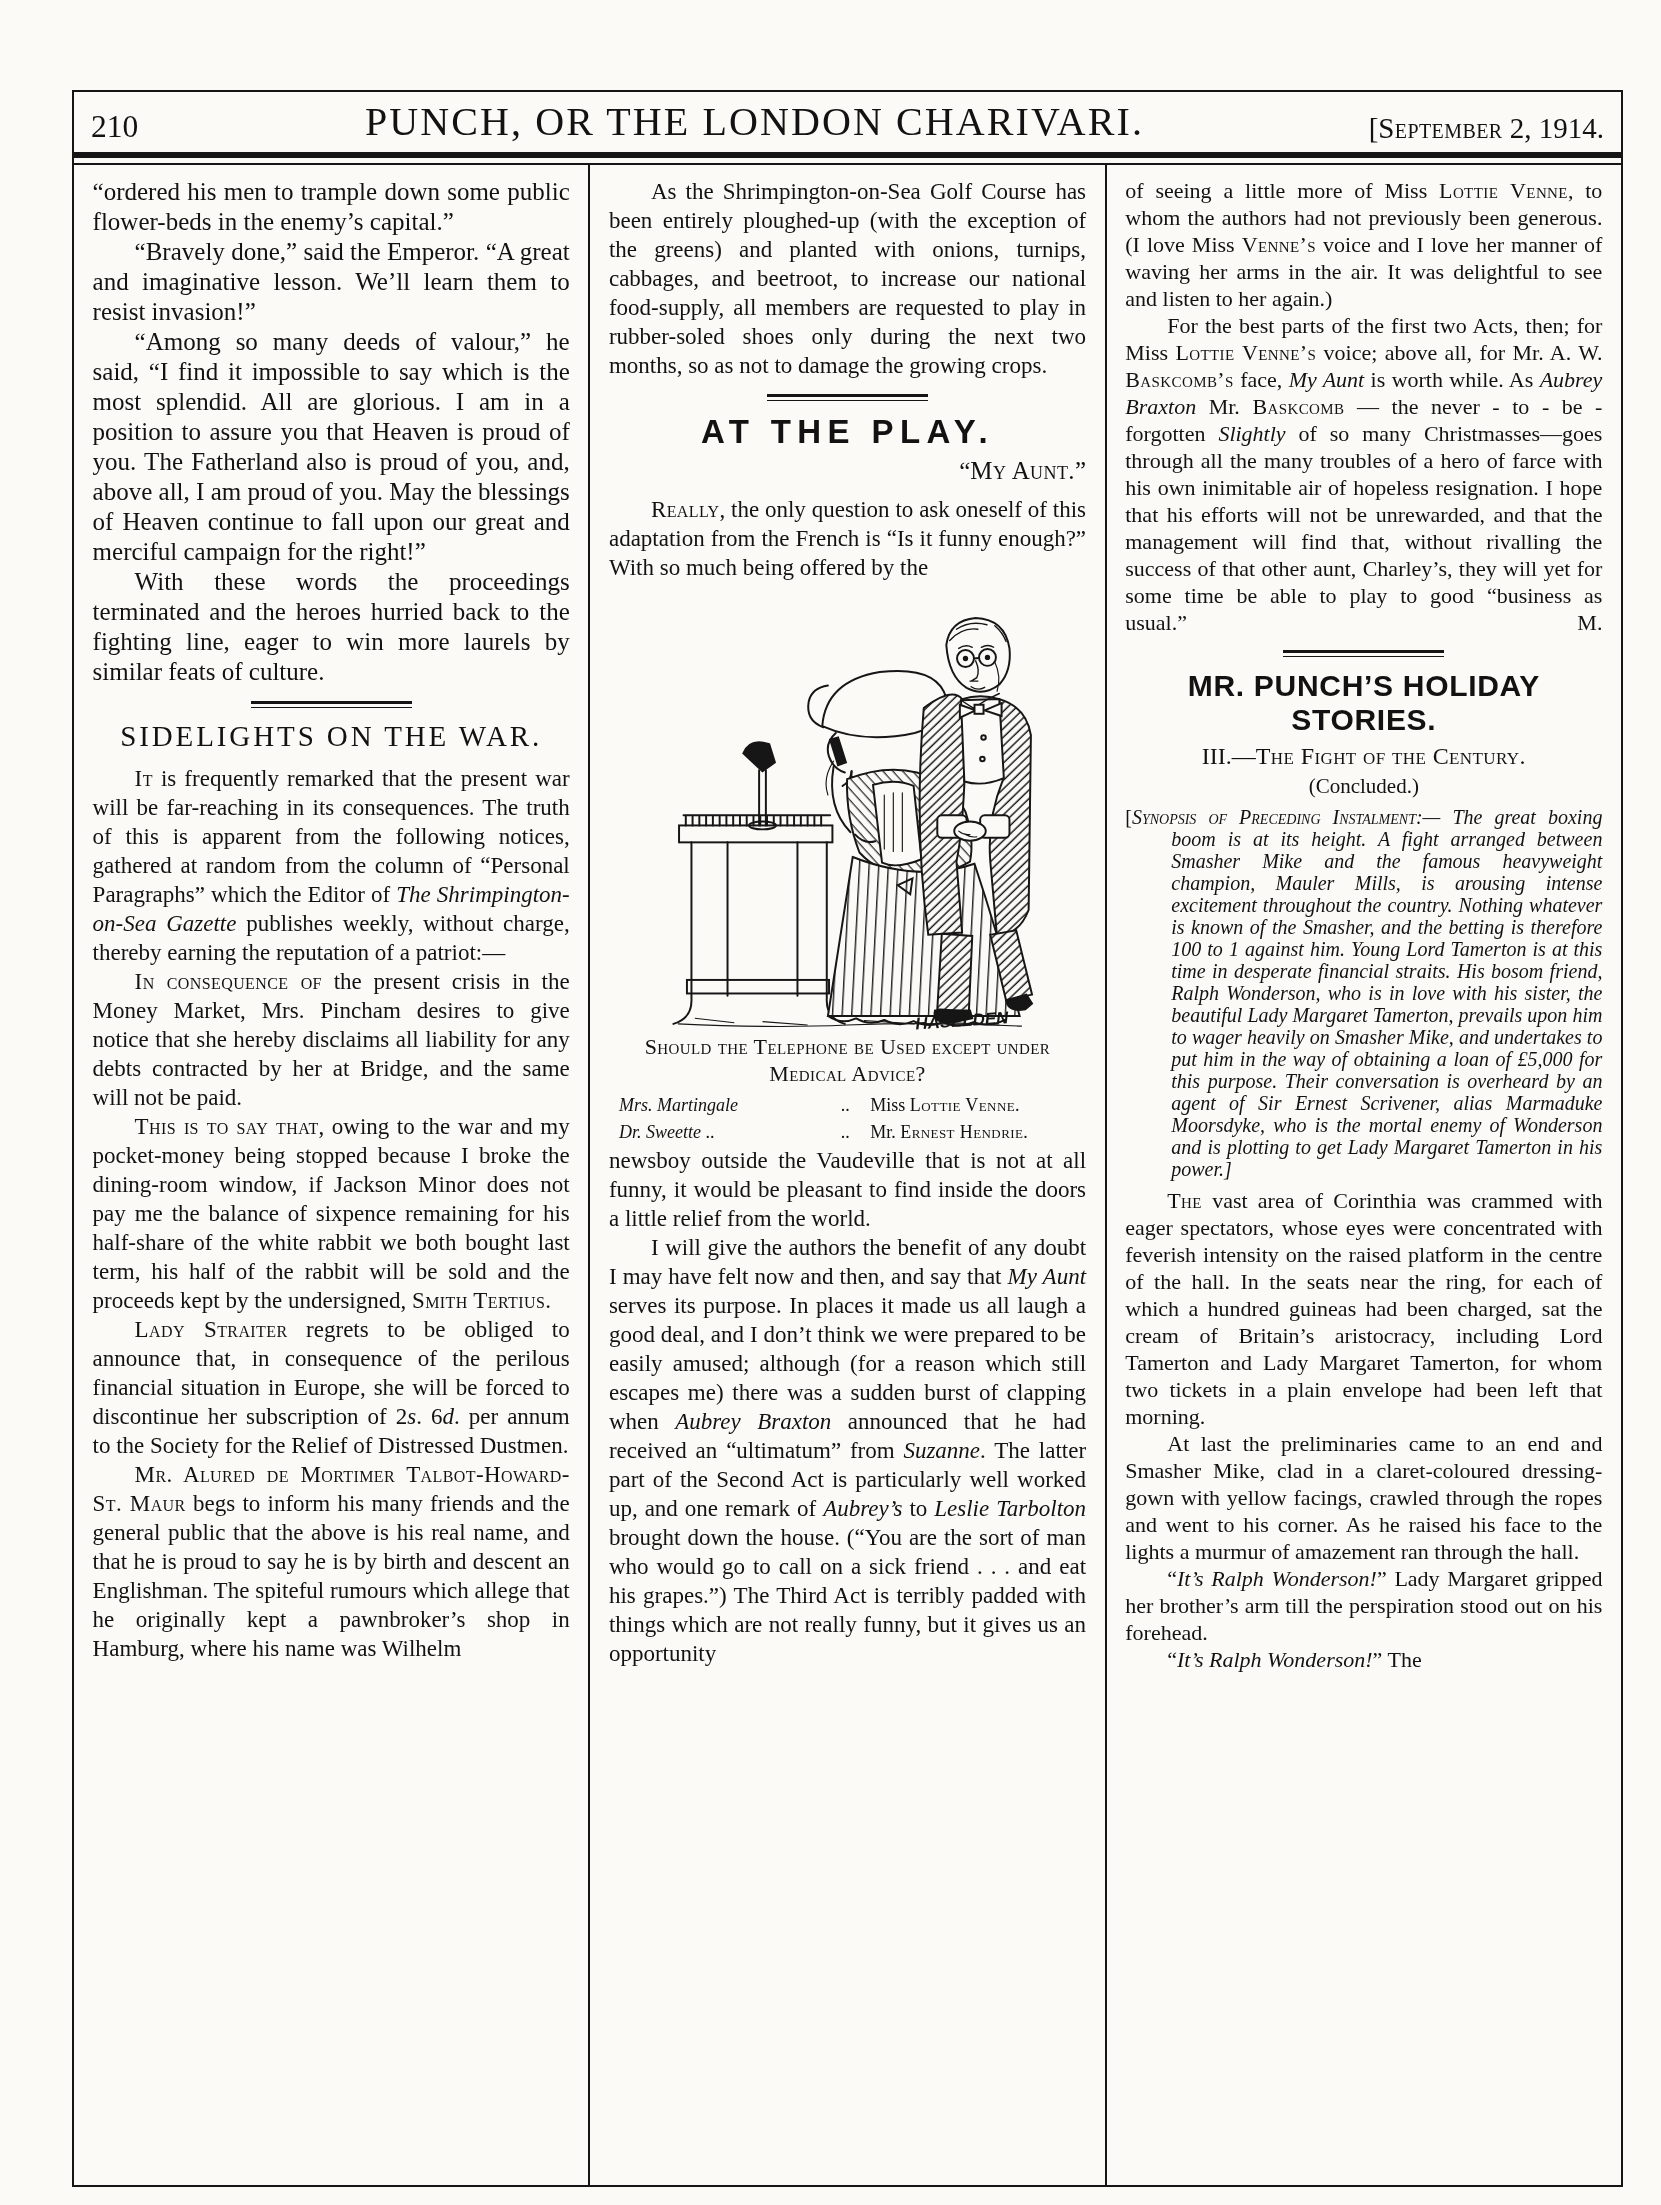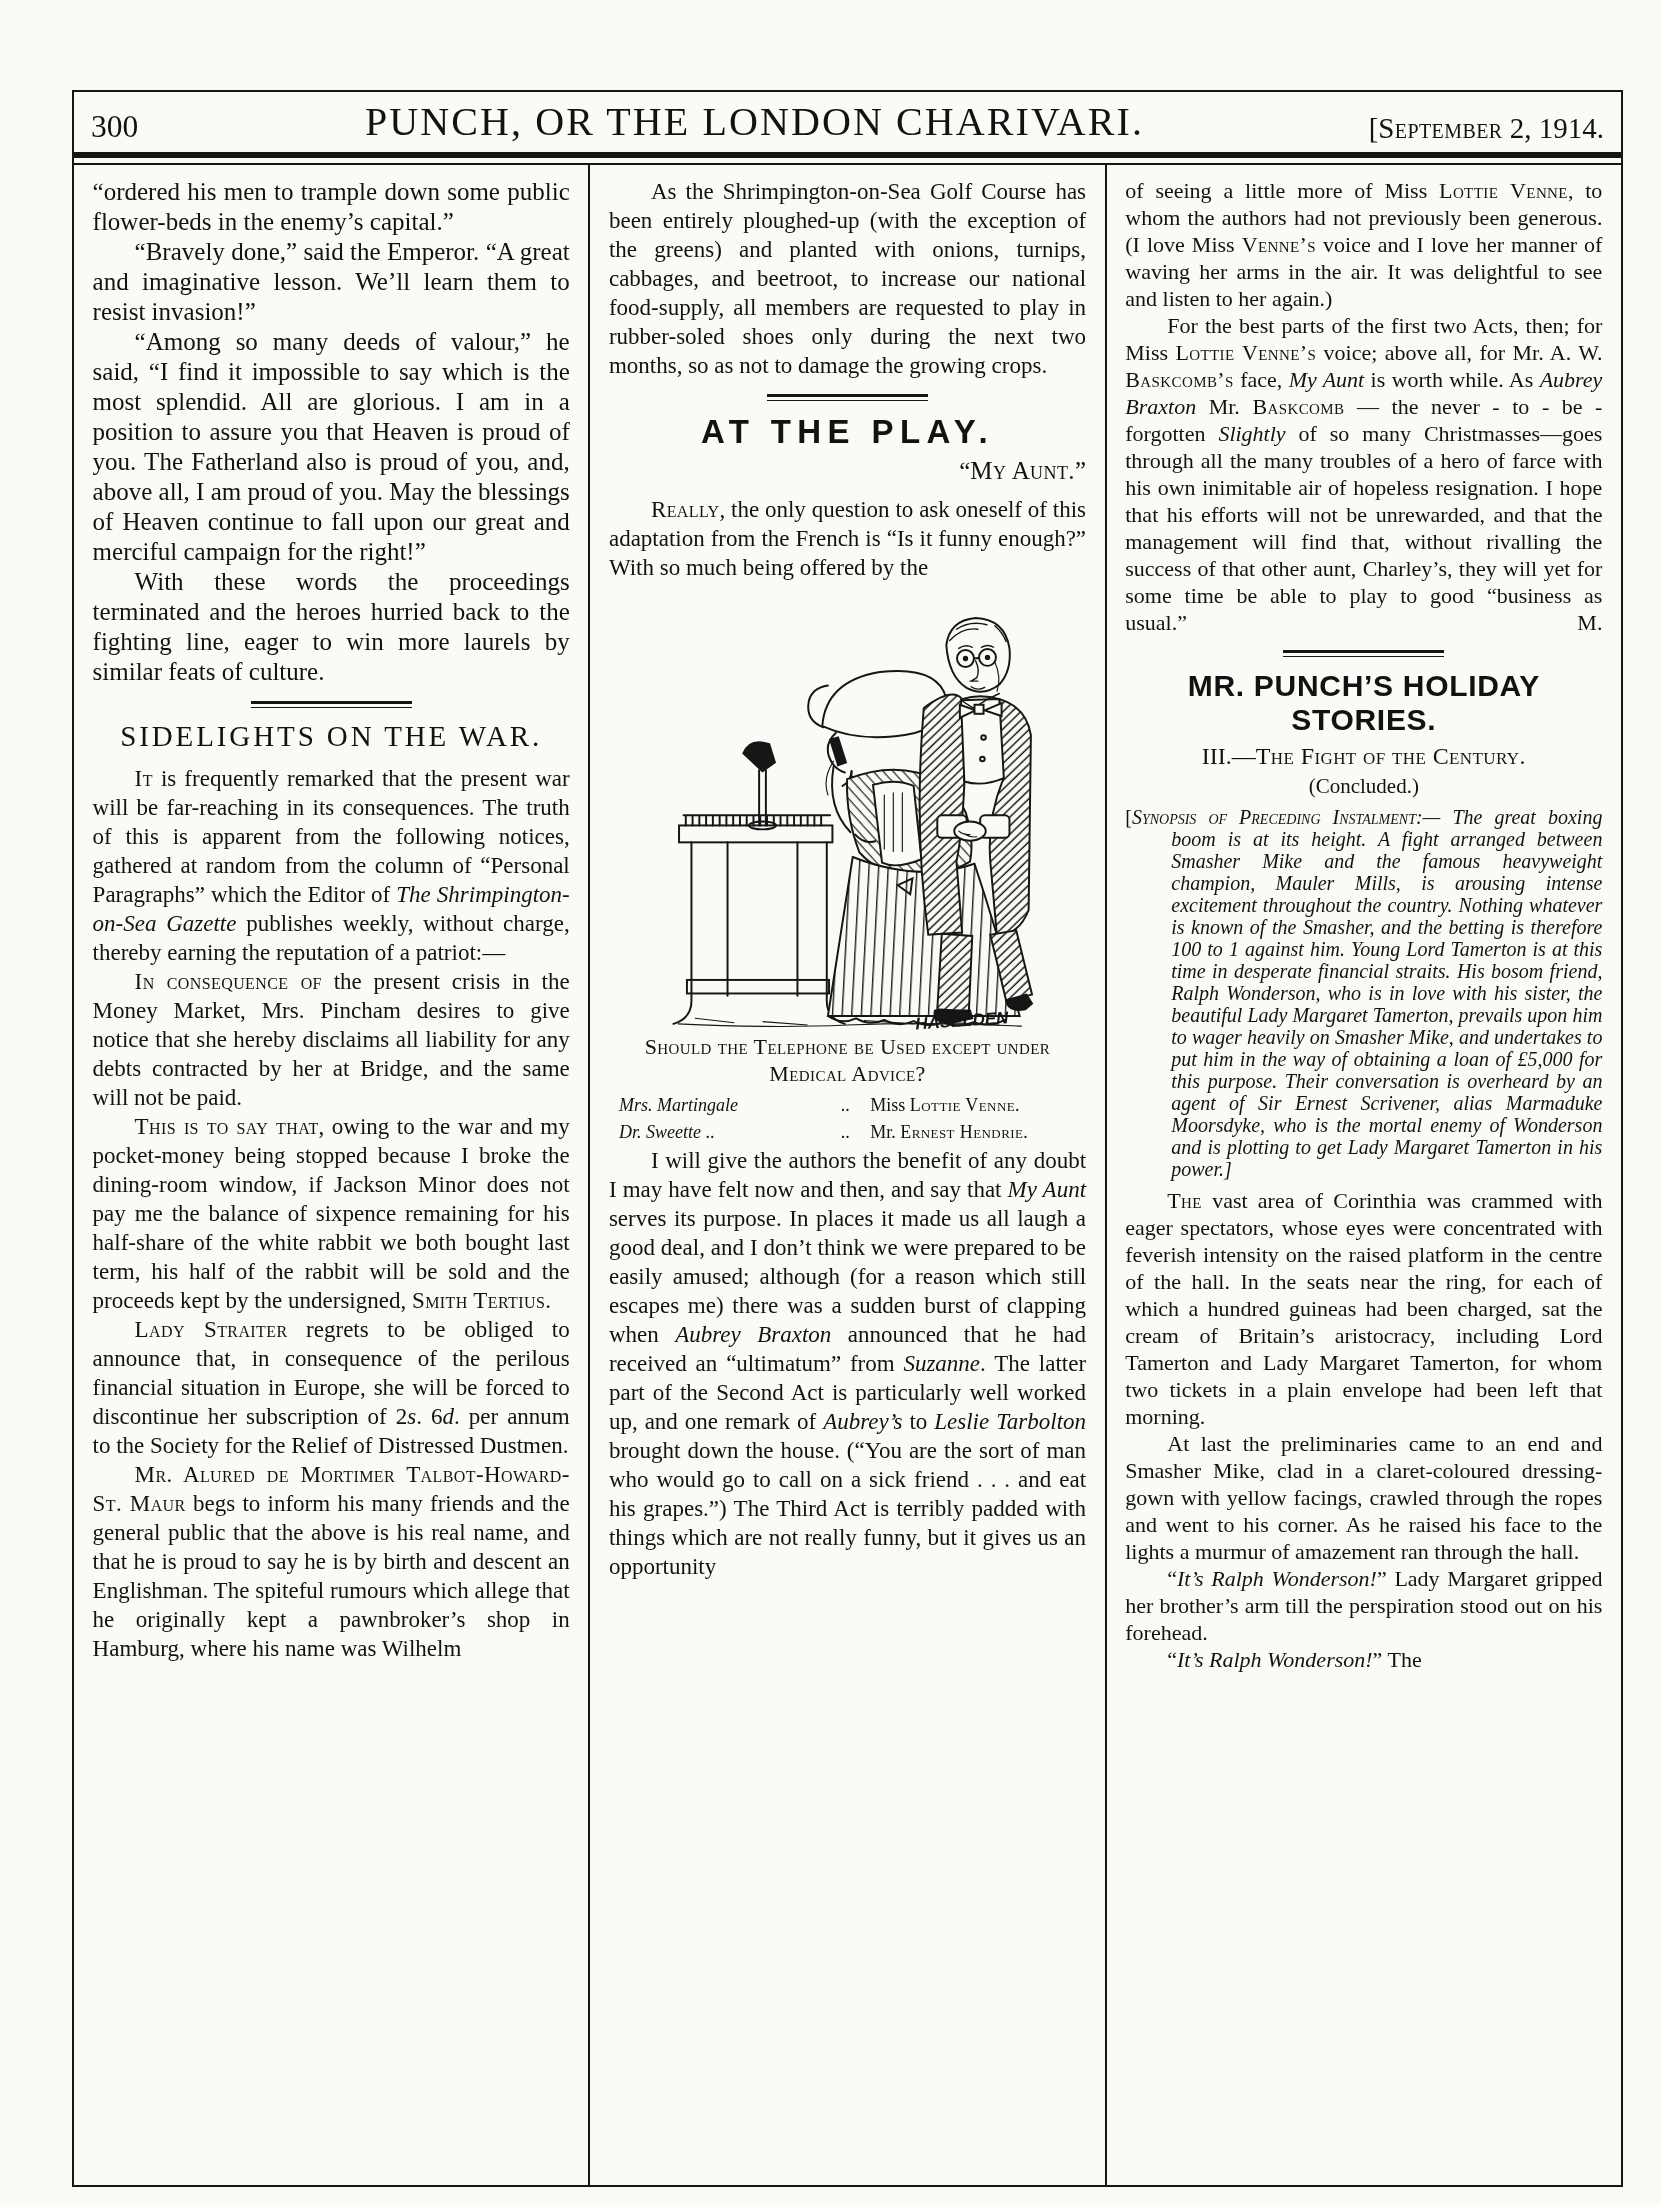--- a/index.html
+++ b/index.html
@@ -46,21 +46,21 @@
   .isc{font-style:italic;font-variant:small-caps;}
   .fr{float:right;}
 </style>
 </head>
 <body>
 
 <div class="page">
   <div class="frame">
 
     <div class="header">
-      <span class="pageno">300</span>
+      <span class="pageno">210</span>
       <span class="masthead">PUNCH, OR THE LONDON CHARIVARI.</span>
       <span class="issuedate"><span>[</span><span class="sc">September</span><span> 2, 1914.</span></span>
     </div>
     <div class="double-rule-top"></div>
 
     <div class="columns">
 
       <section class="col c1">
         <div class="a1">
           <p class="noind"><span>“ordered his men to trample down some public flower-beds in the enemy’s capital.”</span></p>
@@ -185,20 +185,21 @@
             <span class="cast-dots">..</span>
             <span class="cast-actor"><span>Miss </span><span class="sc">Lottie Venne.</span></span>
           </div>
           <div class="cast-row">
             <span class="cast-name"><span class="i">Dr. Sweette</span><span> ..</span></span>
             <span class="cast-dots">..</span>
             <span class="cast-actor"><span>Mr. </span><span class="sc">Ernest Hendrie.</span></span>
           </div>
         </div>
 
+        <p class="noind"><span>newsboy outside the Vaudeville that is not at all funny, it would be pleasant to find inside the doors a little relief from the world.</span></p>
         <p><span>I will give the authors the benefit of any doubt I may have felt now and then, and say that </span><span class="i">My Aunt</span><span> serves its purpose.  In places it made us all laugh a good deal, and I don’t think we were prepared to be easily amused; although (for a reason which still escapes me) there was a sudden burst of clapping when </span><span class="i">Aubrey Braxton</span><span> announced that he had received an “ultimatum” from </span><span class="i">Suzanne</span><span>.  The latter part of the Second Act is particularly well worked up, and one remark of </span><span class="i">Aubrey’s</span><span> to </span><span class="i">Leslie Tarbolton</span><span> brought down the house.  (“You are the sort of man who would go to call on a sick friend . . . and eat his grapes.”)  The Third Act is terribly padded with things which are not really funny, but it gives us an opportunity</span></p>
       </section>
 
       <section class="col c3">
         <p class="noind"><span>of seeing a little more of Miss </span><span class="sc">Lottie Venne</span><span>, to whom the authors had not previously been generous.  (I love Miss </span><span class="sc">Venne’s</span><span> voice and I love her manner of waving her arms in the air.  It was delightful to see and listen to her again.)</span></p>
         <p><span>For the best parts of the first two Acts, then; for Miss </span><span class="sc">Lottie Venne’s</span><span> voice; above all, for Mr. A. W. </span><span class="sc">Baskcomb’s</span><span> face, </span><span class="i">My Aunt</span><span> is worth while.  As </span><span class="i">Aubrey Braxton</span><span> Mr. </span><span class="sc">Baskcomb</span><span> — the never - to - be - forgotten </span><span class="i">Slightly</span><span> of so many Christmasses—goes through all the many troubles of a hero of farce with his own inimitable air of hopeless resignation.  I hope that his efforts will not be unrewarded, and that the management will find that, without rivalling the success of that other aunt, Charley’s, they will yet for some time be able to play to good “business as usual.” </span><span class="fr">M.</span></p>
         <div class="divider"></div>
         <h2 class="h-stories">MR. PUNCH’S HOLIDAY STORIES.</h2>
         <div class="h-fight"><span>III.—</span><span class="sc">The Fight of the Century.</span></div>
         <div class="h-concluded">(Concluded.)</div>

